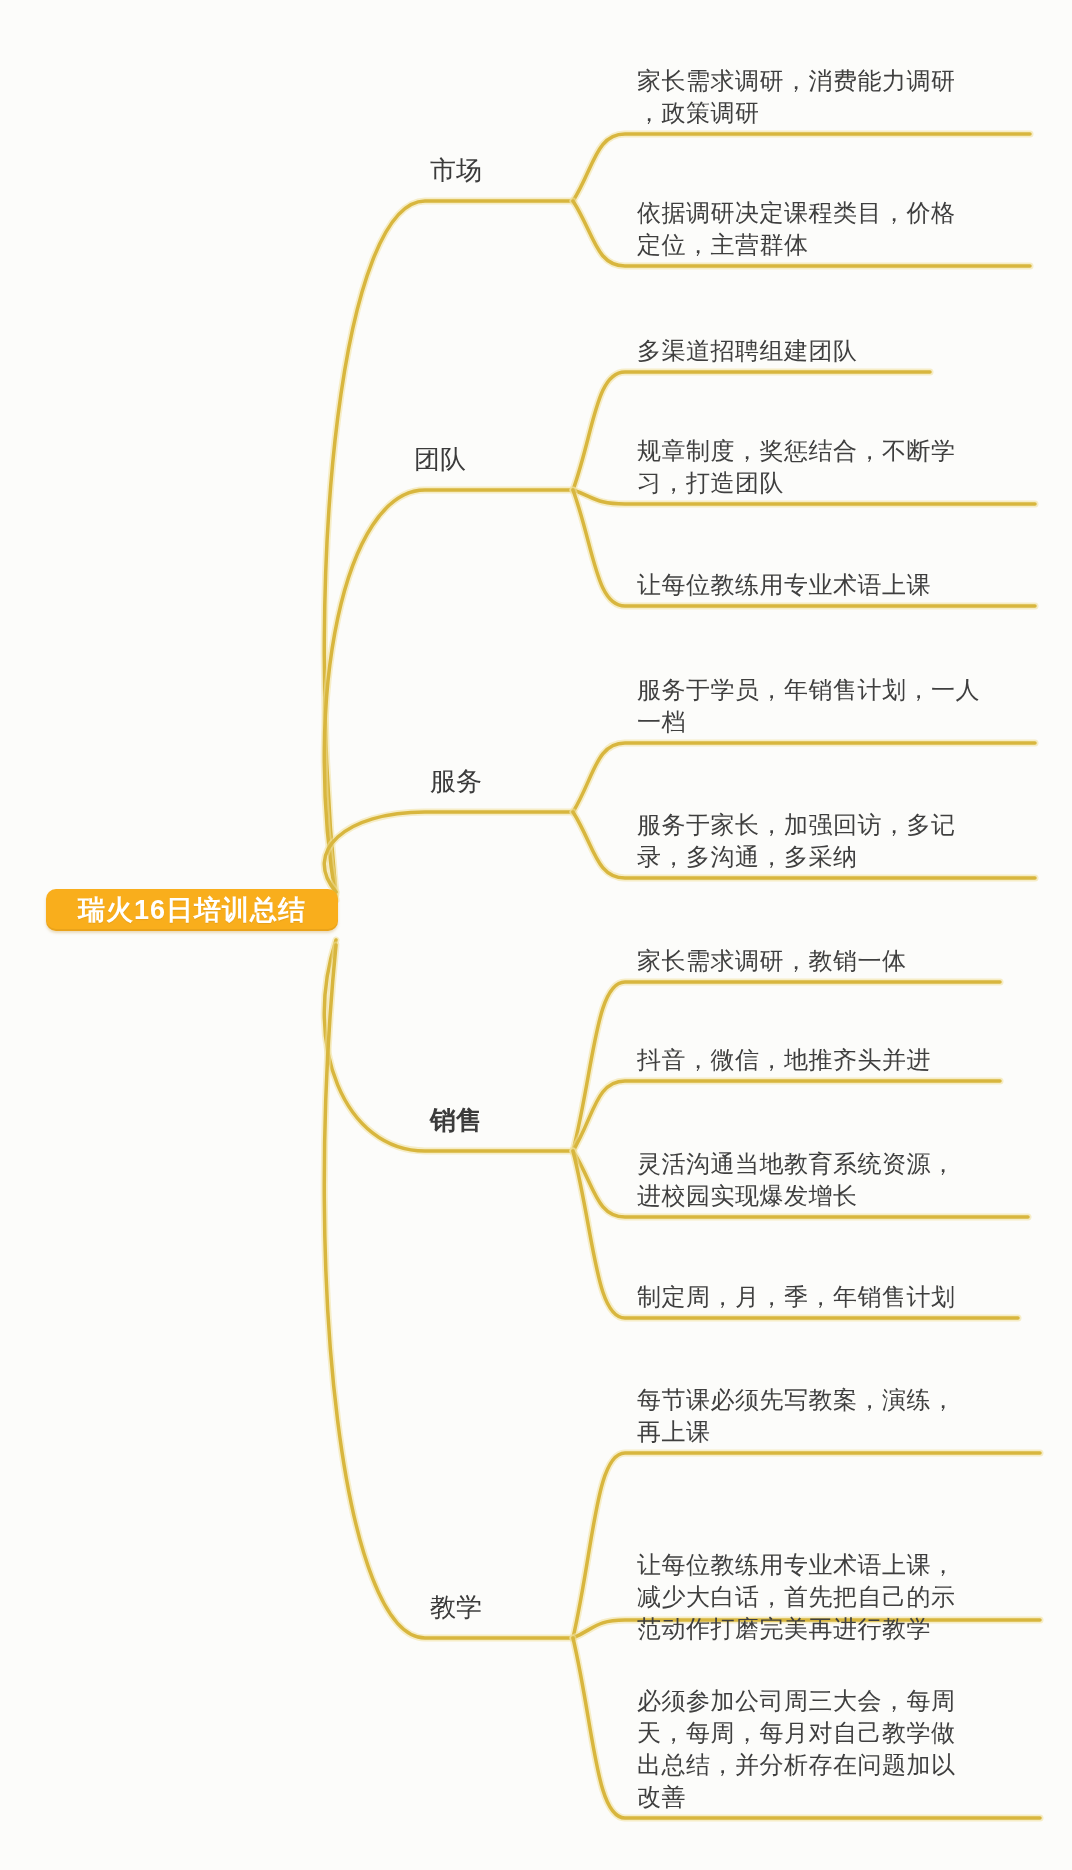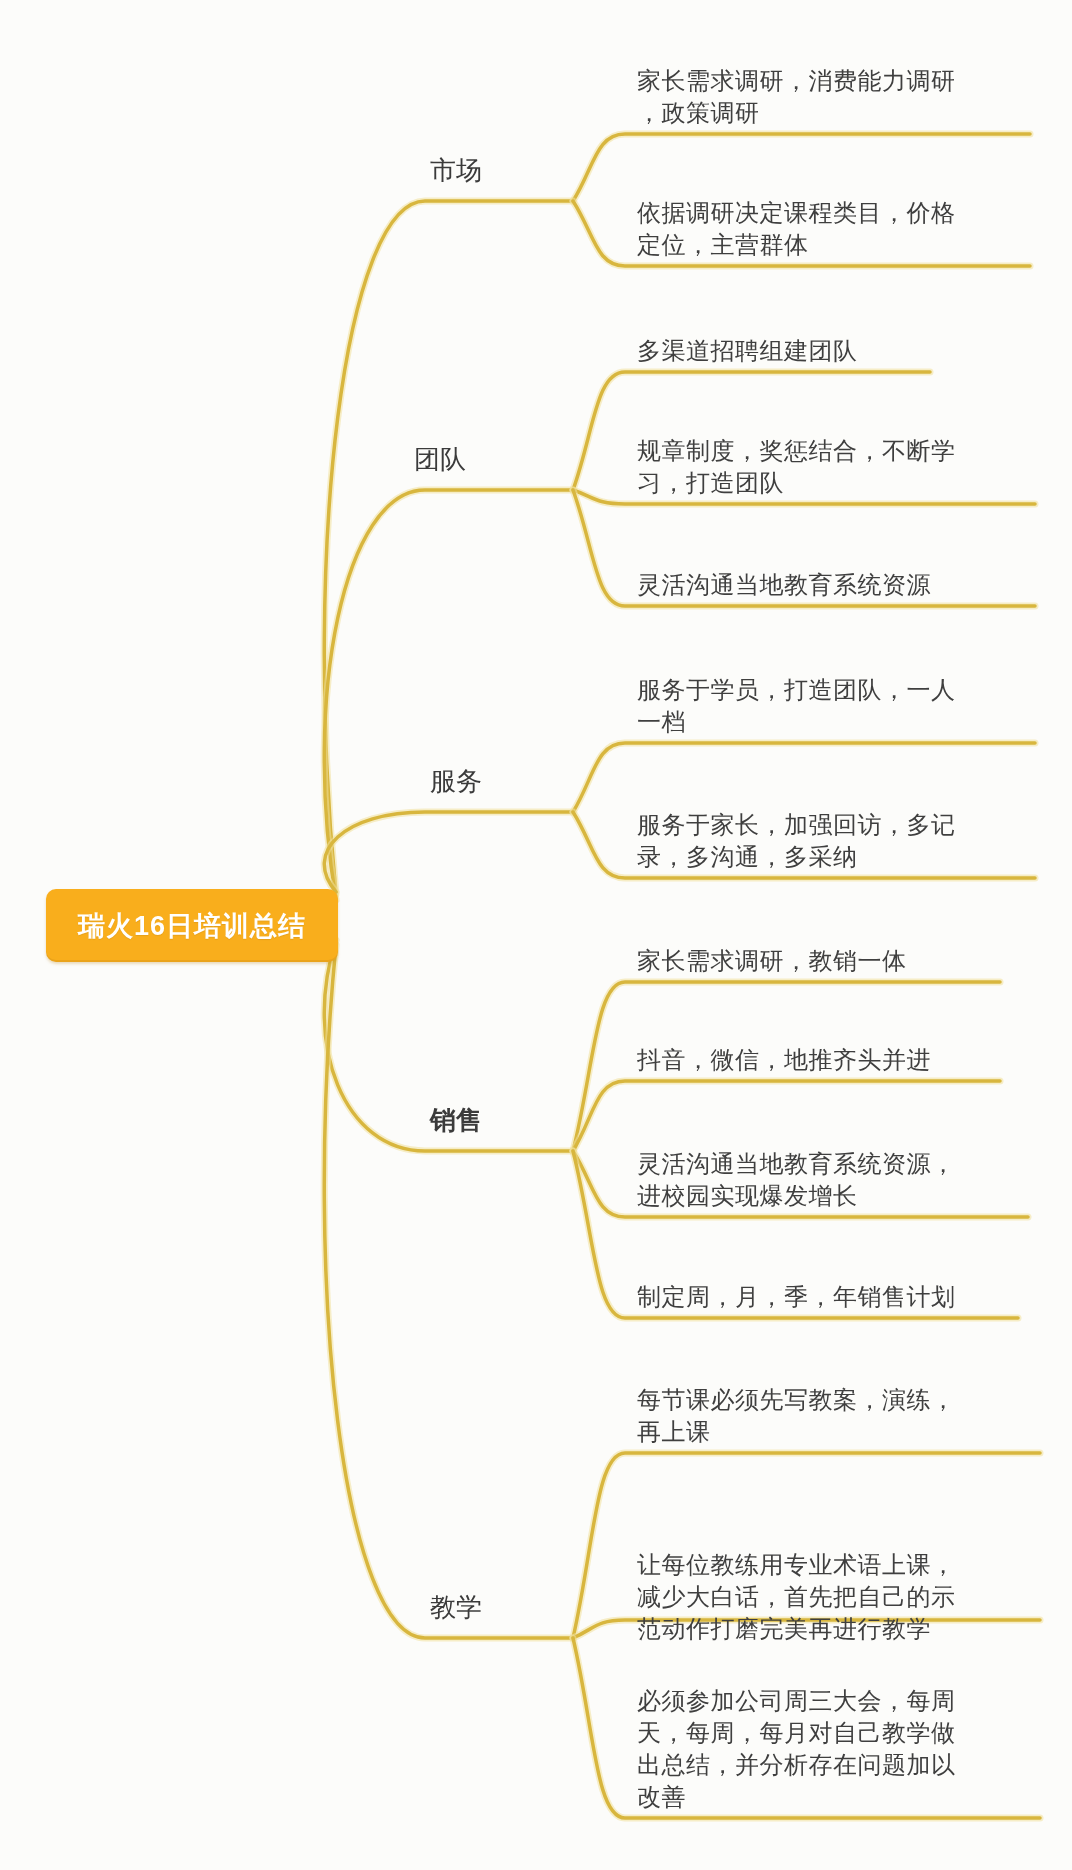--- a/index.html
+++ b/index.html
@@ -5,21 +5,21 @@
   :root{
     --line:#D8B63E; --halo:#F0E09A; --root-bg:#F9AE1C; --root-text:#FFFFFF;
     --label:#3B3B3B; --leaf:#3F3F3F; --bg:#FCFCFA;
   }
   html,body{margin:0;padding:0;}
   body{background:var(--bg);font-family:"Liberation Sans","DejaVu Sans",sans-serif;}
   .canvas{position:relative;width:1072px;height:1870px;overflow:hidden;background:var(--bg);}
   svg.links{position:absolute;left:0;top:0;width:1072px;height:1870px;}
   svg.links path{fill:none;stroke-linecap:round;stroke-linejoin:round;}
   .root-node{
-    position:absolute;left:46px;top:889px;width:292px;height:73px;
+    position:absolute;left:46px;top:889px;width:292px;height:42px;
     background:var(--root-bg);border-radius:10px;
     box-shadow:0 2px 3px rgba(180,120,0,.25), inset 0 -2px 0 rgba(0,0,0,.06);
     display:flex;align-items:center;justify-content:center;
   }
   .root-node span{
     color:var(--root-text);font-size:27px;font-weight:bold;letter-spacing:1px;white-space:nowrap;
     text-shadow:0 1px 1px rgba(0,0,0,.08);
   }
   .branch-label{
     position:absolute;height:30px;line-height:30px;
@@ -81,23 +81,23 @@
   <div id="nodes">
       <div class="branch-label" style="left: 430px; top: 155px;">市场</div>
       <div class="leaf-text" style="left: 637px; top: 65px;">家长需求调研，消费能力调研
 ，政策调研</div>
       <div class="leaf-text" style="left: 637px; top: 197px;">依据调研决定课程类目，价格
 定位，主营群体</div>
       <div class="branch-label" style="left: 414px; top: 444px;">团队</div>
       <div class="leaf-text" style="left: 637px; top: 335px;">多渠道招聘组建团队</div>
       <div class="leaf-text" style="left: 637px; top: 435px;">规章制度，奖惩结合，不断学
 习，打造团队</div>
-      <div class="leaf-text" style="left: 637px; top: 569px;">灵活沟通当地教育系统资源</div>
+      <div class="leaf-text" style="left: 637px; top: 569px;">让每位教练用专业术语上课</div>
       <div class="branch-label" style="left: 430px; top: 766px;">服务</div>
-      <div class="leaf-text" style="left: 637px; top: 674px;">服务于学员，打造团队，一人
+      <div class="leaf-text" style="left: 637px; top: 674px;">服务于学员，年销售计划，一人
 一档</div>
       <div class="leaf-text" style="left: 637px; top: 809px;">服务于家长，加强回访，多记
 录，多沟通，多采纳</div>
       <div class="branch-label" style="left: 430px; top: 1105px; font-weight: bold;">销售</div>
       <div class="leaf-text" style="left: 637px; top: 945px;">家长需求调研，教销一体</div>
       <div class="leaf-text" style="left: 637px; top: 1044px;">抖音，微信，地推齐头并进</div>
       <div class="leaf-text" style="left: 637px; top: 1148px;">灵活沟通当地教育系统资源，
 进校园实现爆发增长</div>
       <div class="leaf-text" style="left: 637px; top: 1281px;">制定周，月，季，年销售计划</div>
       <div class="branch-label" style="left: 430px; top: 1592px;">教学</div>

